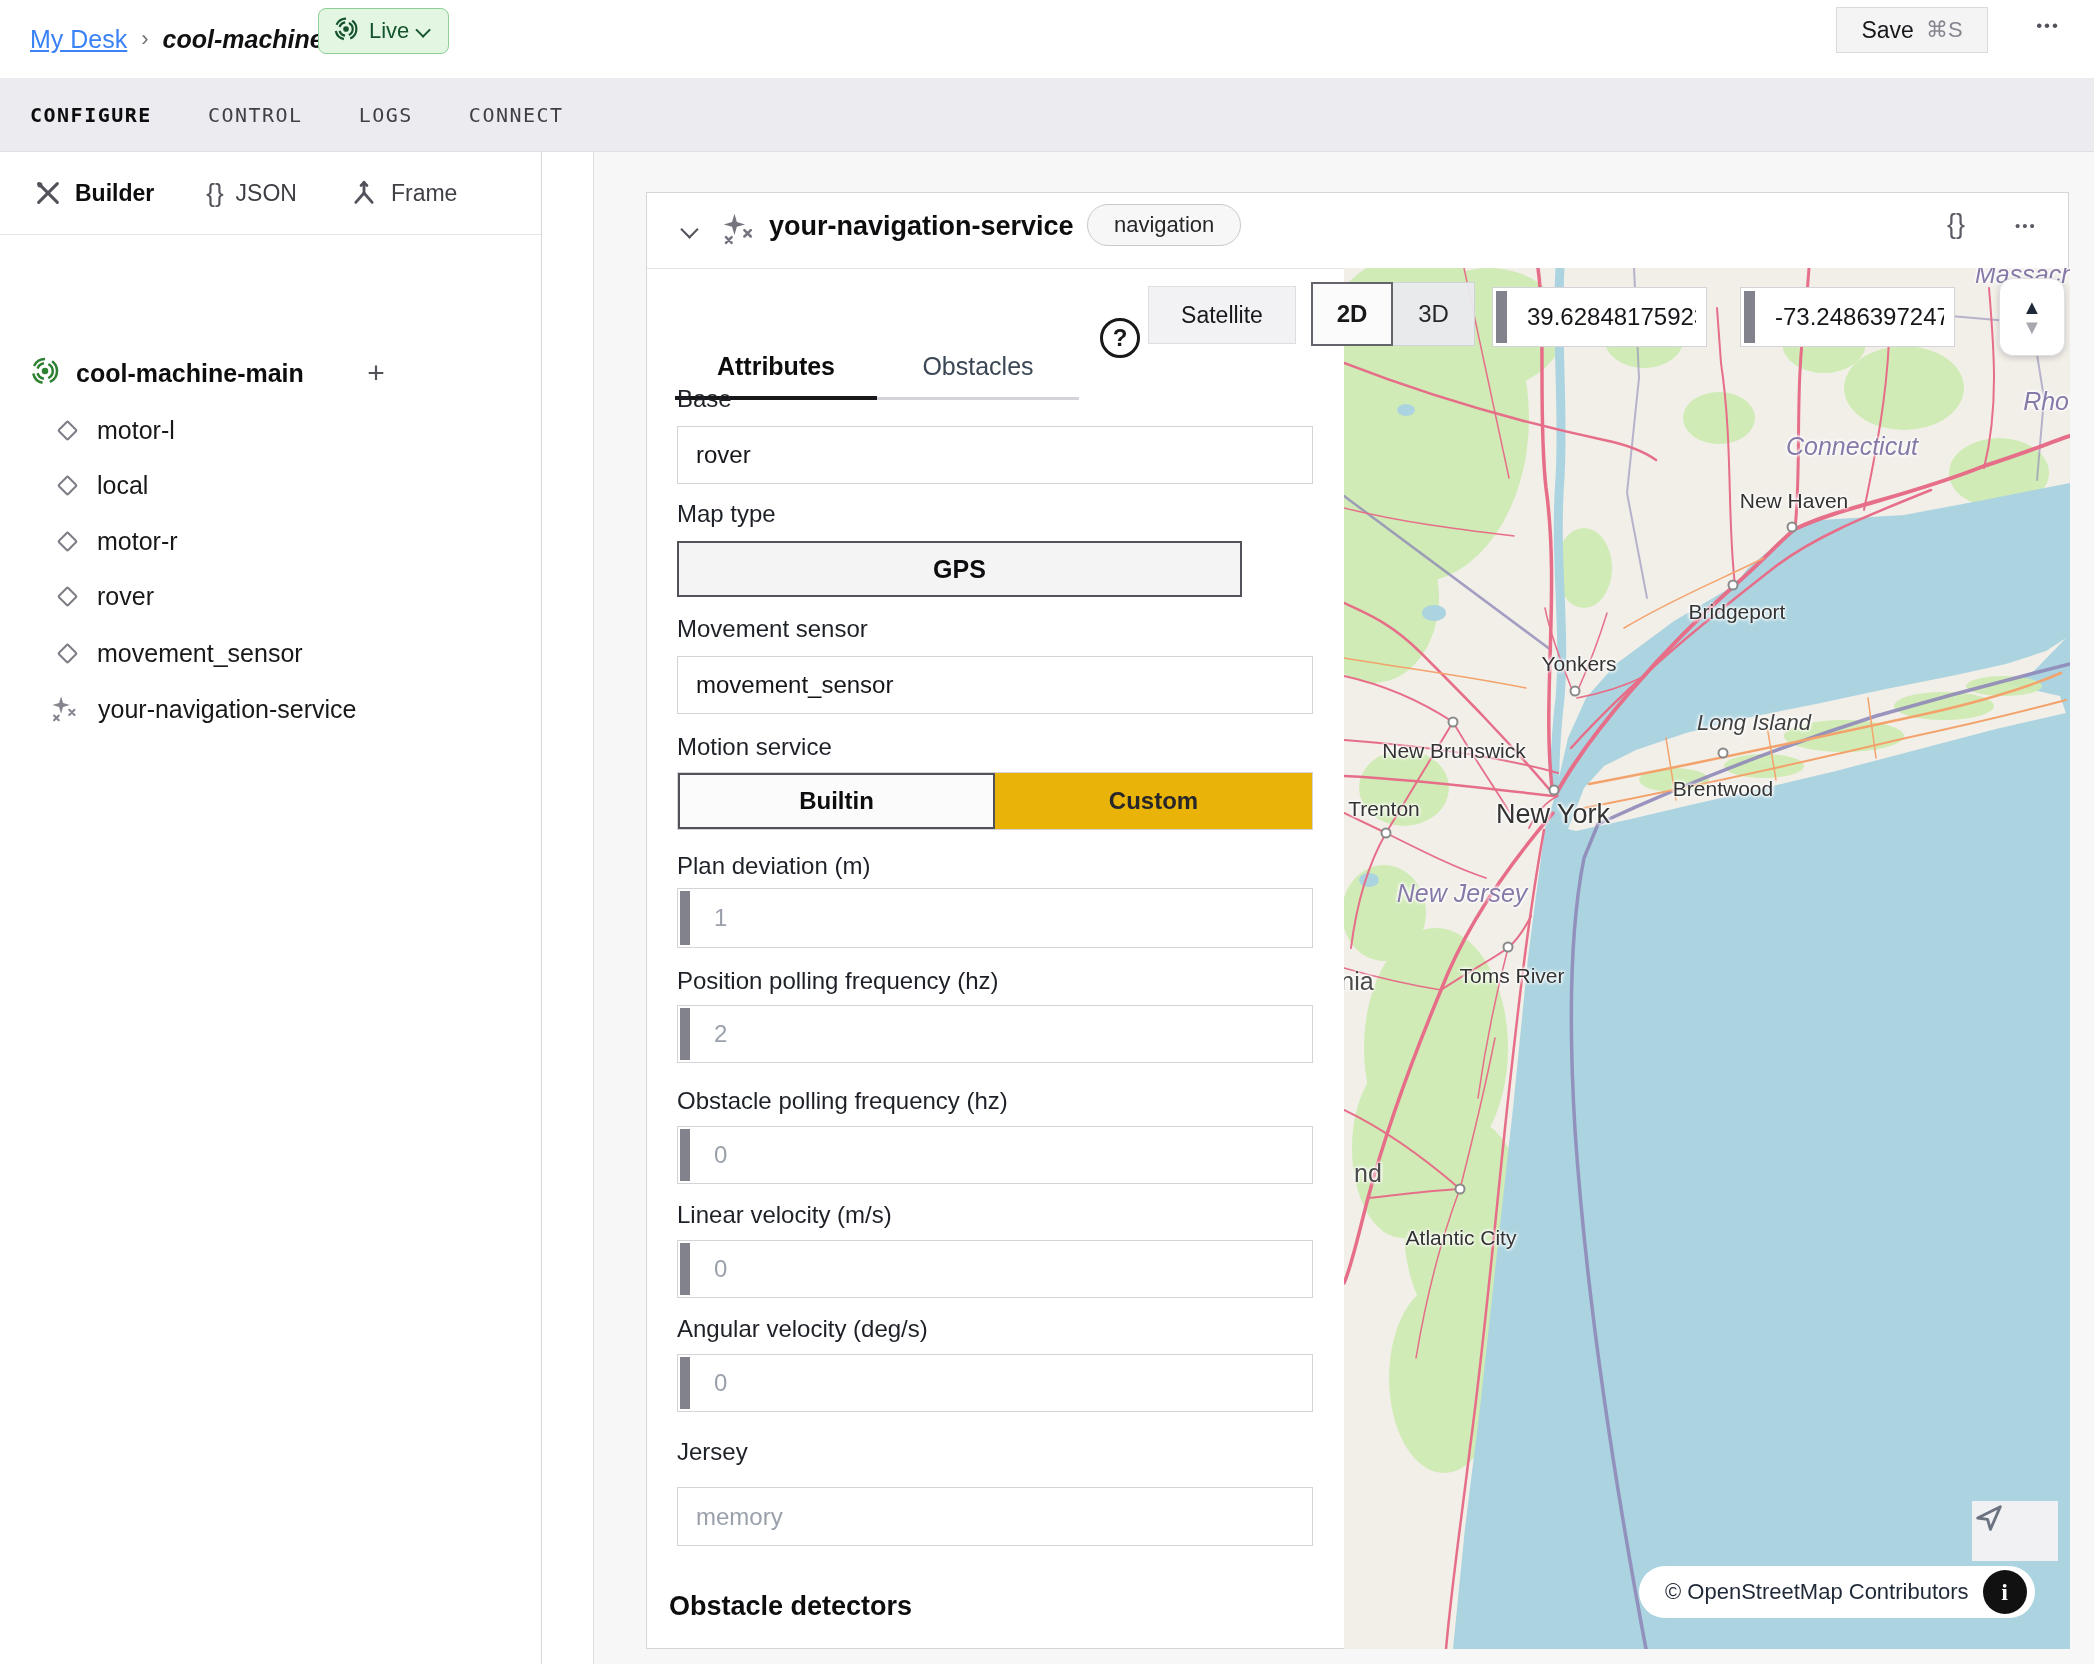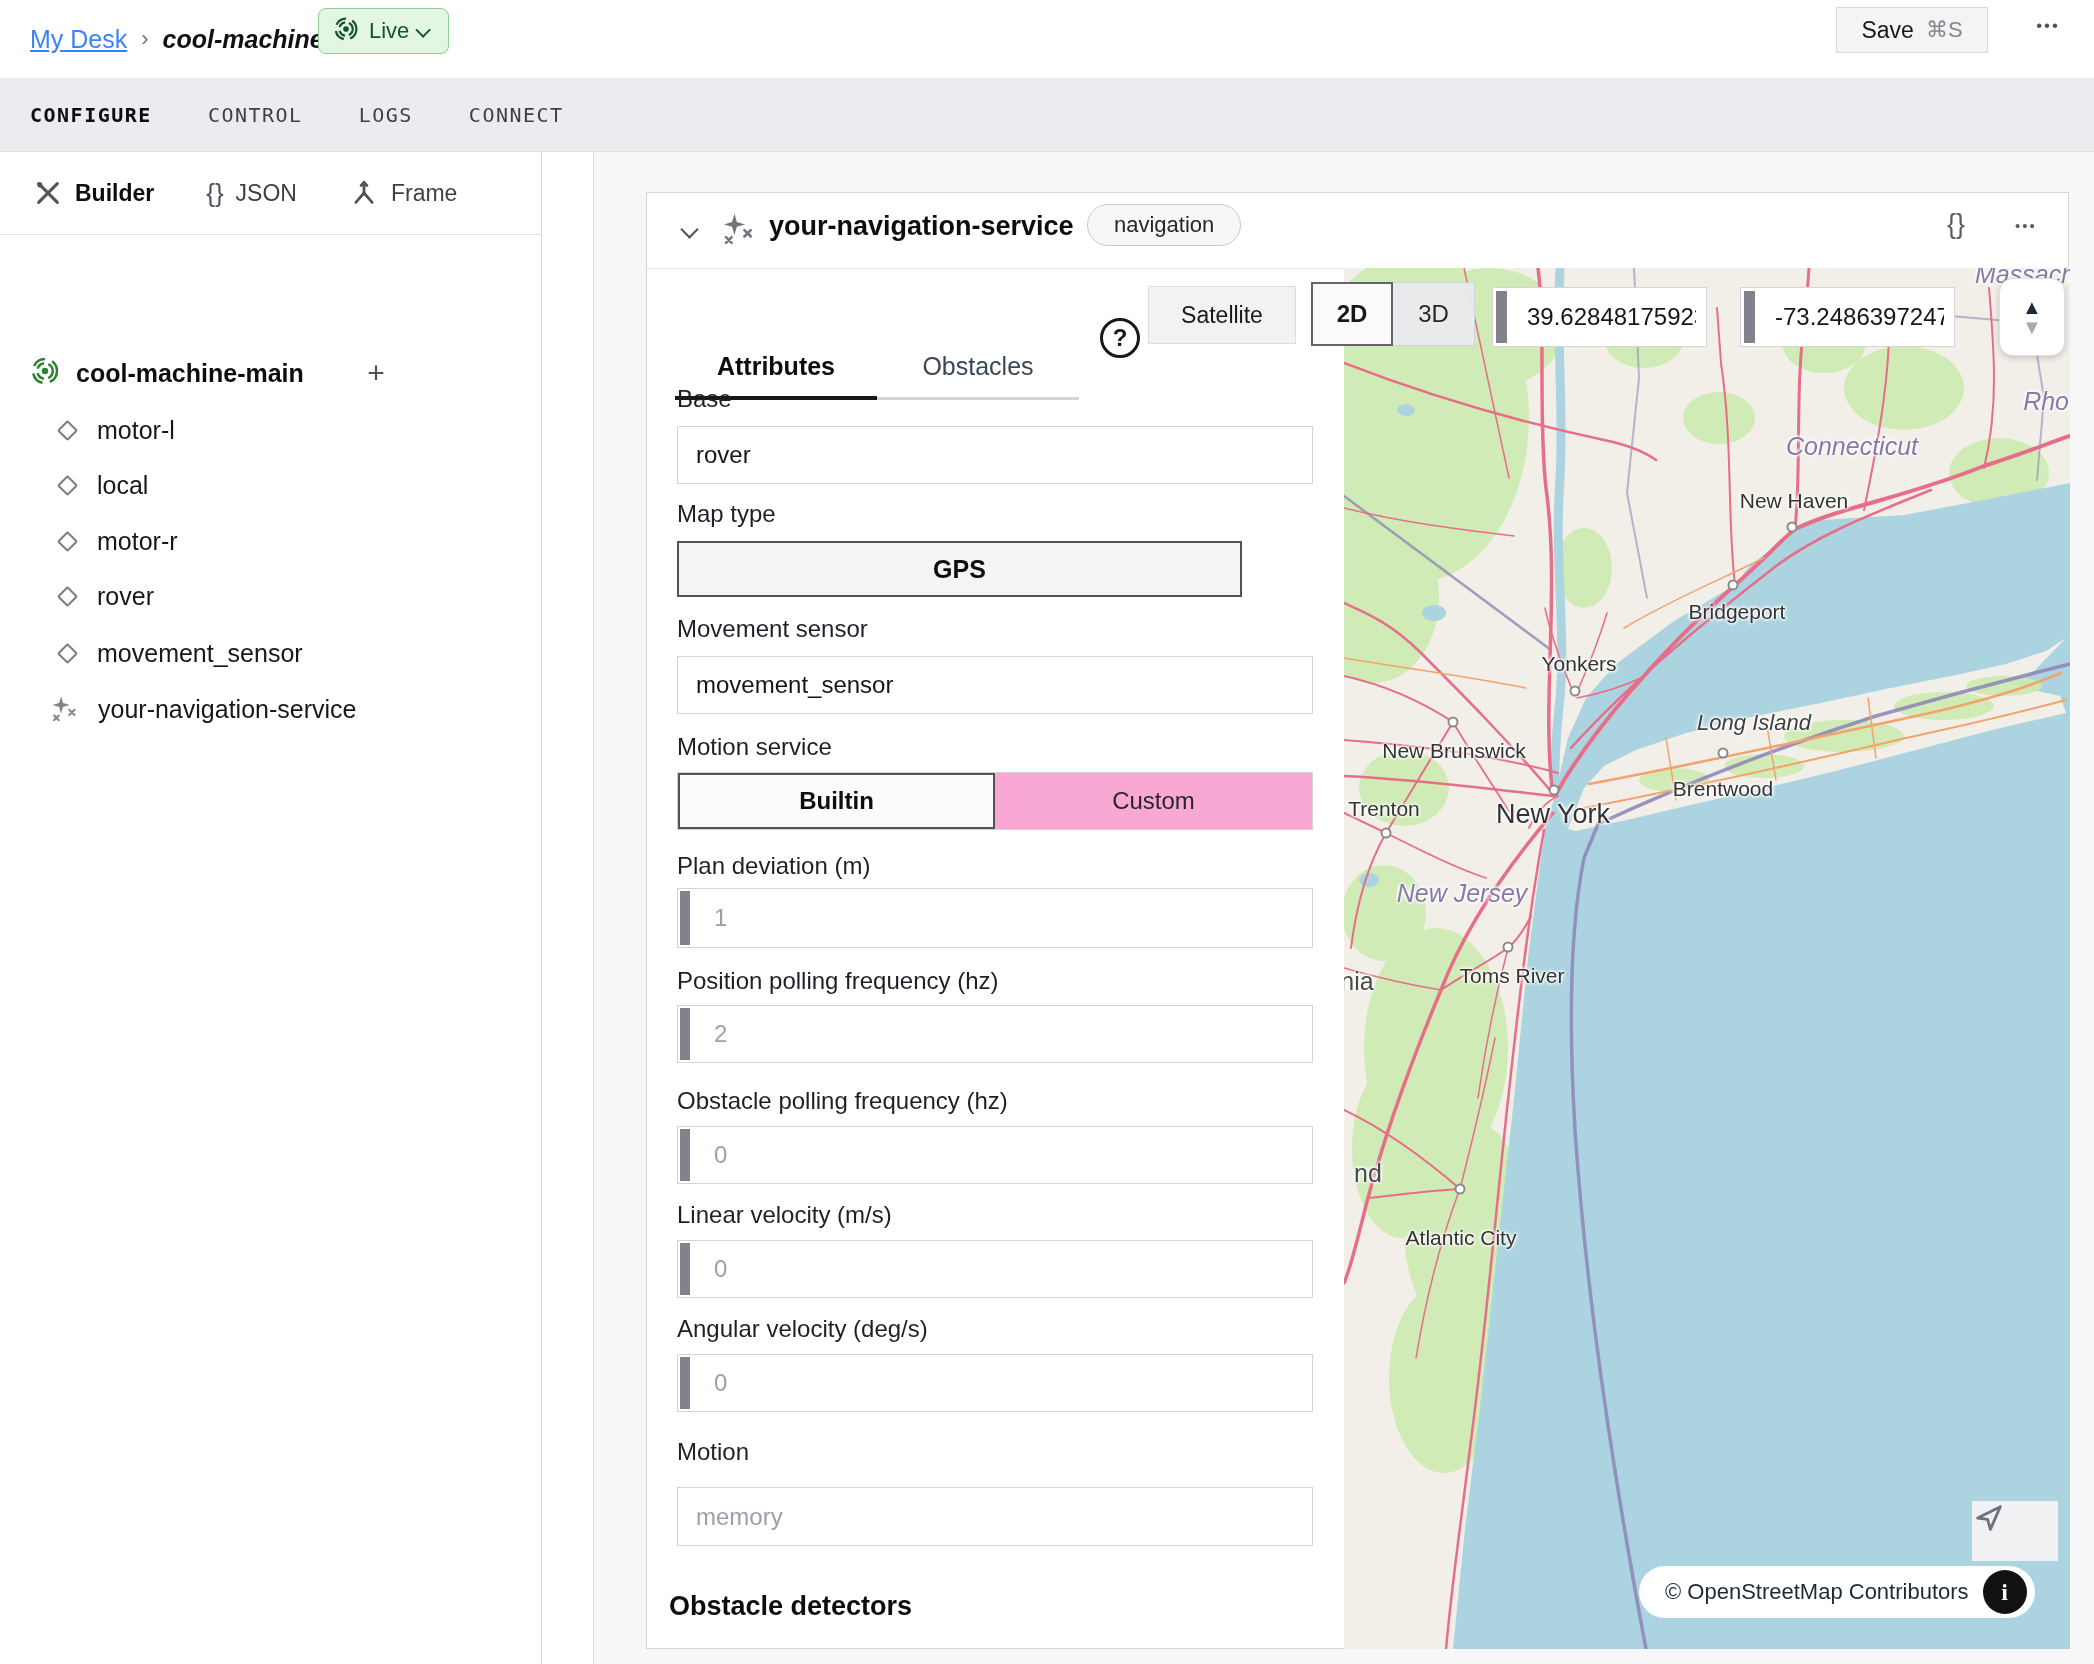--- a/index.html
+++ b/index.html
@@ -66,21 +66,21 @@
   
   .frm-label { position:absolute; left:30px; font-size:24px; color:#1d2127; }
   .frm-input { position:absolute; left:30px; width:636px; height:58px; border:1px solid #d4d4d8; background:#fff; font-size:24px; color:#15161a; padding:0 18px; font-family:"Liberation Sans", sans-serif; outline:none; }
   .frm-input::placeholder { color:#9aa1ab; opacity:1; }
   .num { padding-left:36px; }
   .dragbar { position:absolute; left:33px; width:10px; background:#82828c; }
   .gps-btn { position:absolute; left:30px; width:565px; height:56px; background:#f4f4f5; border:2px solid #52525b; font-size:25px; font-weight:bold; color:#0d0d0f; display:flex; align-items:center; justify-content:center; cursor:pointer; }
   .segmented { position:absolute; left:30px; width:636px; height:58px; display:flex; border:1px solid #d4d4d8; }
   .seg-opt { width:50%; display:flex; align-items:center; justify-content:center; font-size:24px; cursor:pointer; }
   .seg-opt.sel { background:#fbfbfb; border:2px solid #52525b; font-weight:bold; color:#0d0d0f; }
-  .seg-opt.unsel { background:#f9a8d4; color:#27272a; }
+  .seg-opt.unsel { background:#eab308; color:#27272a;font-weight:bold; }
   .section-heading { position:absolute; left:22px; top:1398px; font-size:27px; font-weight:bold; color:#0d0d0f; }
 
   
   .map { position:absolute; left:697px; top:75px; width:726px; height:1381px; overflow:hidden; background:#f2efe9; z-index:2; }
   .map svg { position:absolute; left:0; top:0; }
   .mlabel { position:absolute; transform:translate(-50%,-50%); white-space:nowrap; font-size:21px; color:#333;
             text-shadow:0 0 3px #fff,0 0 3px #fff,0 0 4px #fff,0 0 4px #fff; z-index:3; }
   .mlabel.big { font-size:27px; }
   .mlabel.state { font-style:italic; font-size:25px; color:#8779a8; }
   .mlabel.island { font-style:italic; font-size:22px; color:#3f3f3f; }
@@ -265,21 +265,21 @@
         <span class="dragbar" style="top:936px; height:52px;"></span>
 
         <span class="frm-label" style="top:1008px;">Linear velocity (m/s)</span>
         <input class="frm-input num" style="top: 1047px;" readonly="" placeholder="0">
         <span class="dragbar" style="top:1050px; height:52px;"></span>
 
         <span class="frm-label" style="top:1122px;">Angular velocity (deg/s)</span>
         <input class="frm-input num" style="top: 1161px;" readonly="" placeholder="0">
         <span class="dragbar" style="top:1164px; height:52px;"></span>
 
-        <span class="frm-label" style="top:1245px;">Motion</span>
+        <span class="frm-label" style="top:1245px;">Jersey</span>
         <input class="frm-input" style="top: 1294px; height: 59px;" readonly="" placeholder="memory">
 
         <h3 class="section-heading">Obstacle detectors</h3>
 
         <div class="map">
           <svg width="726" height="1381" viewBox="0 0 726 1381">
 
             <rect x="0" y="0" width="726" height="1381" fill="#f2efe9"></rect>
 
             <g fill="#cdebb0" opacity="0.9">

